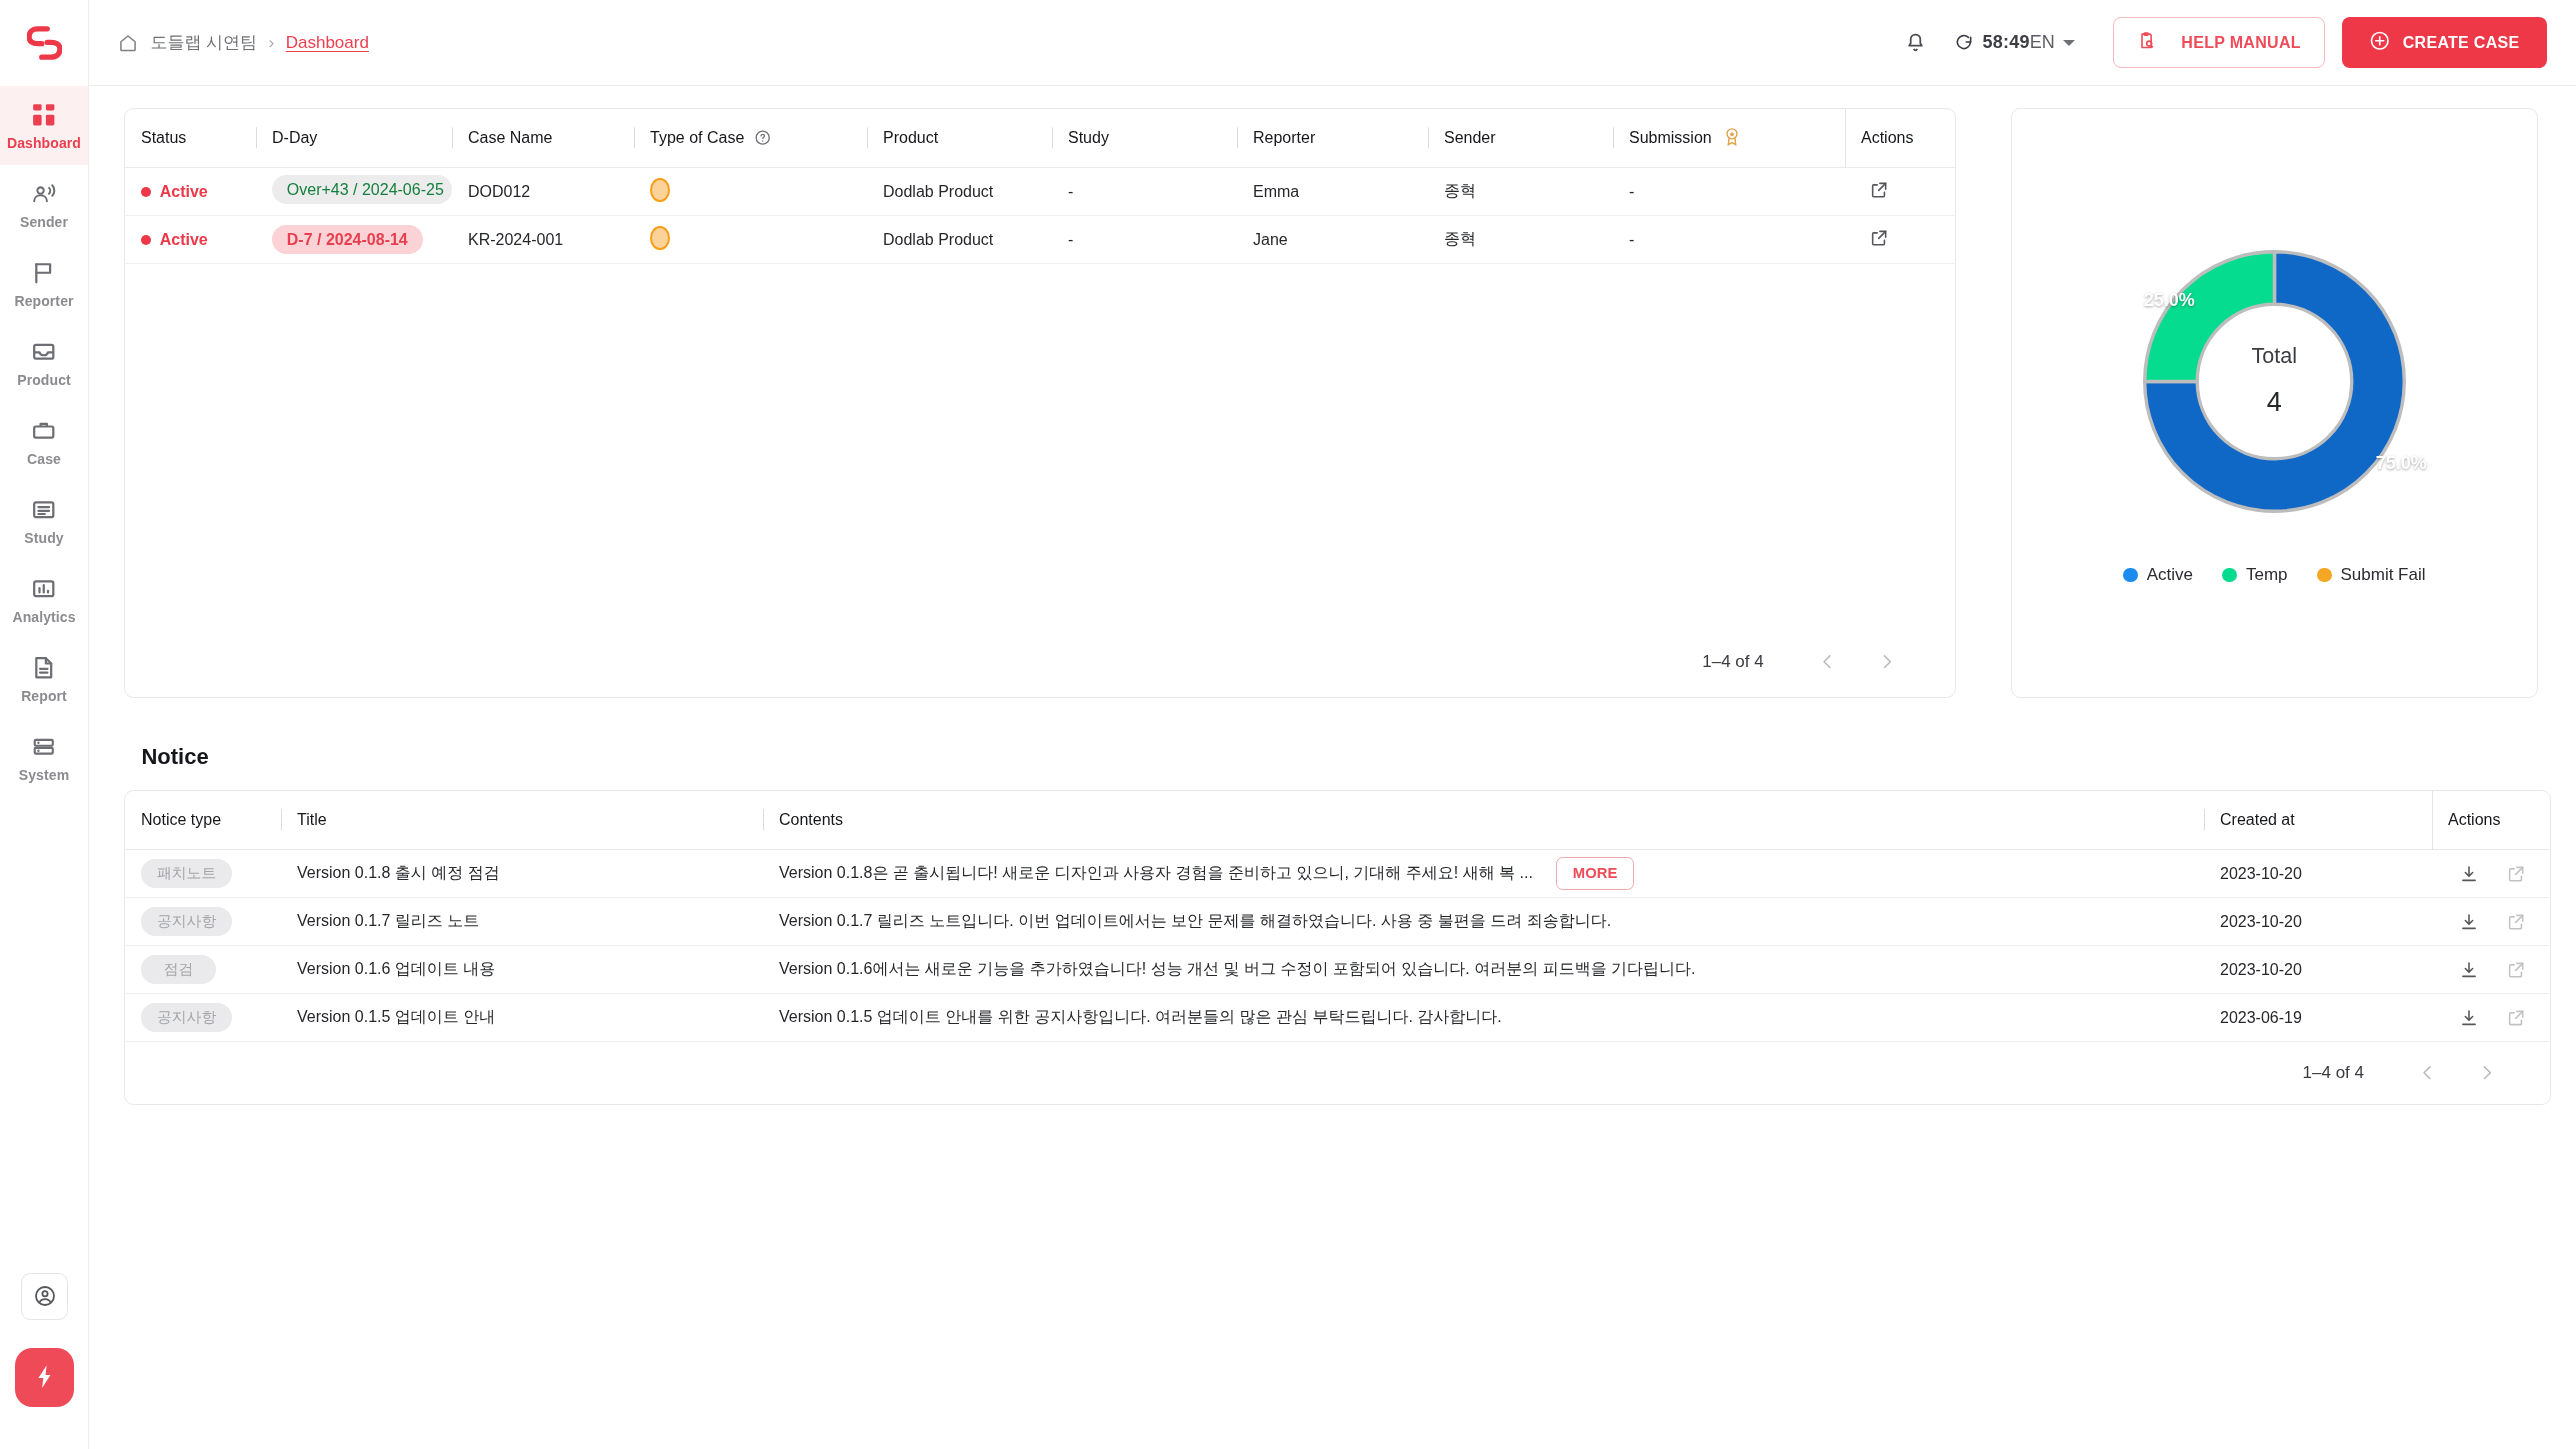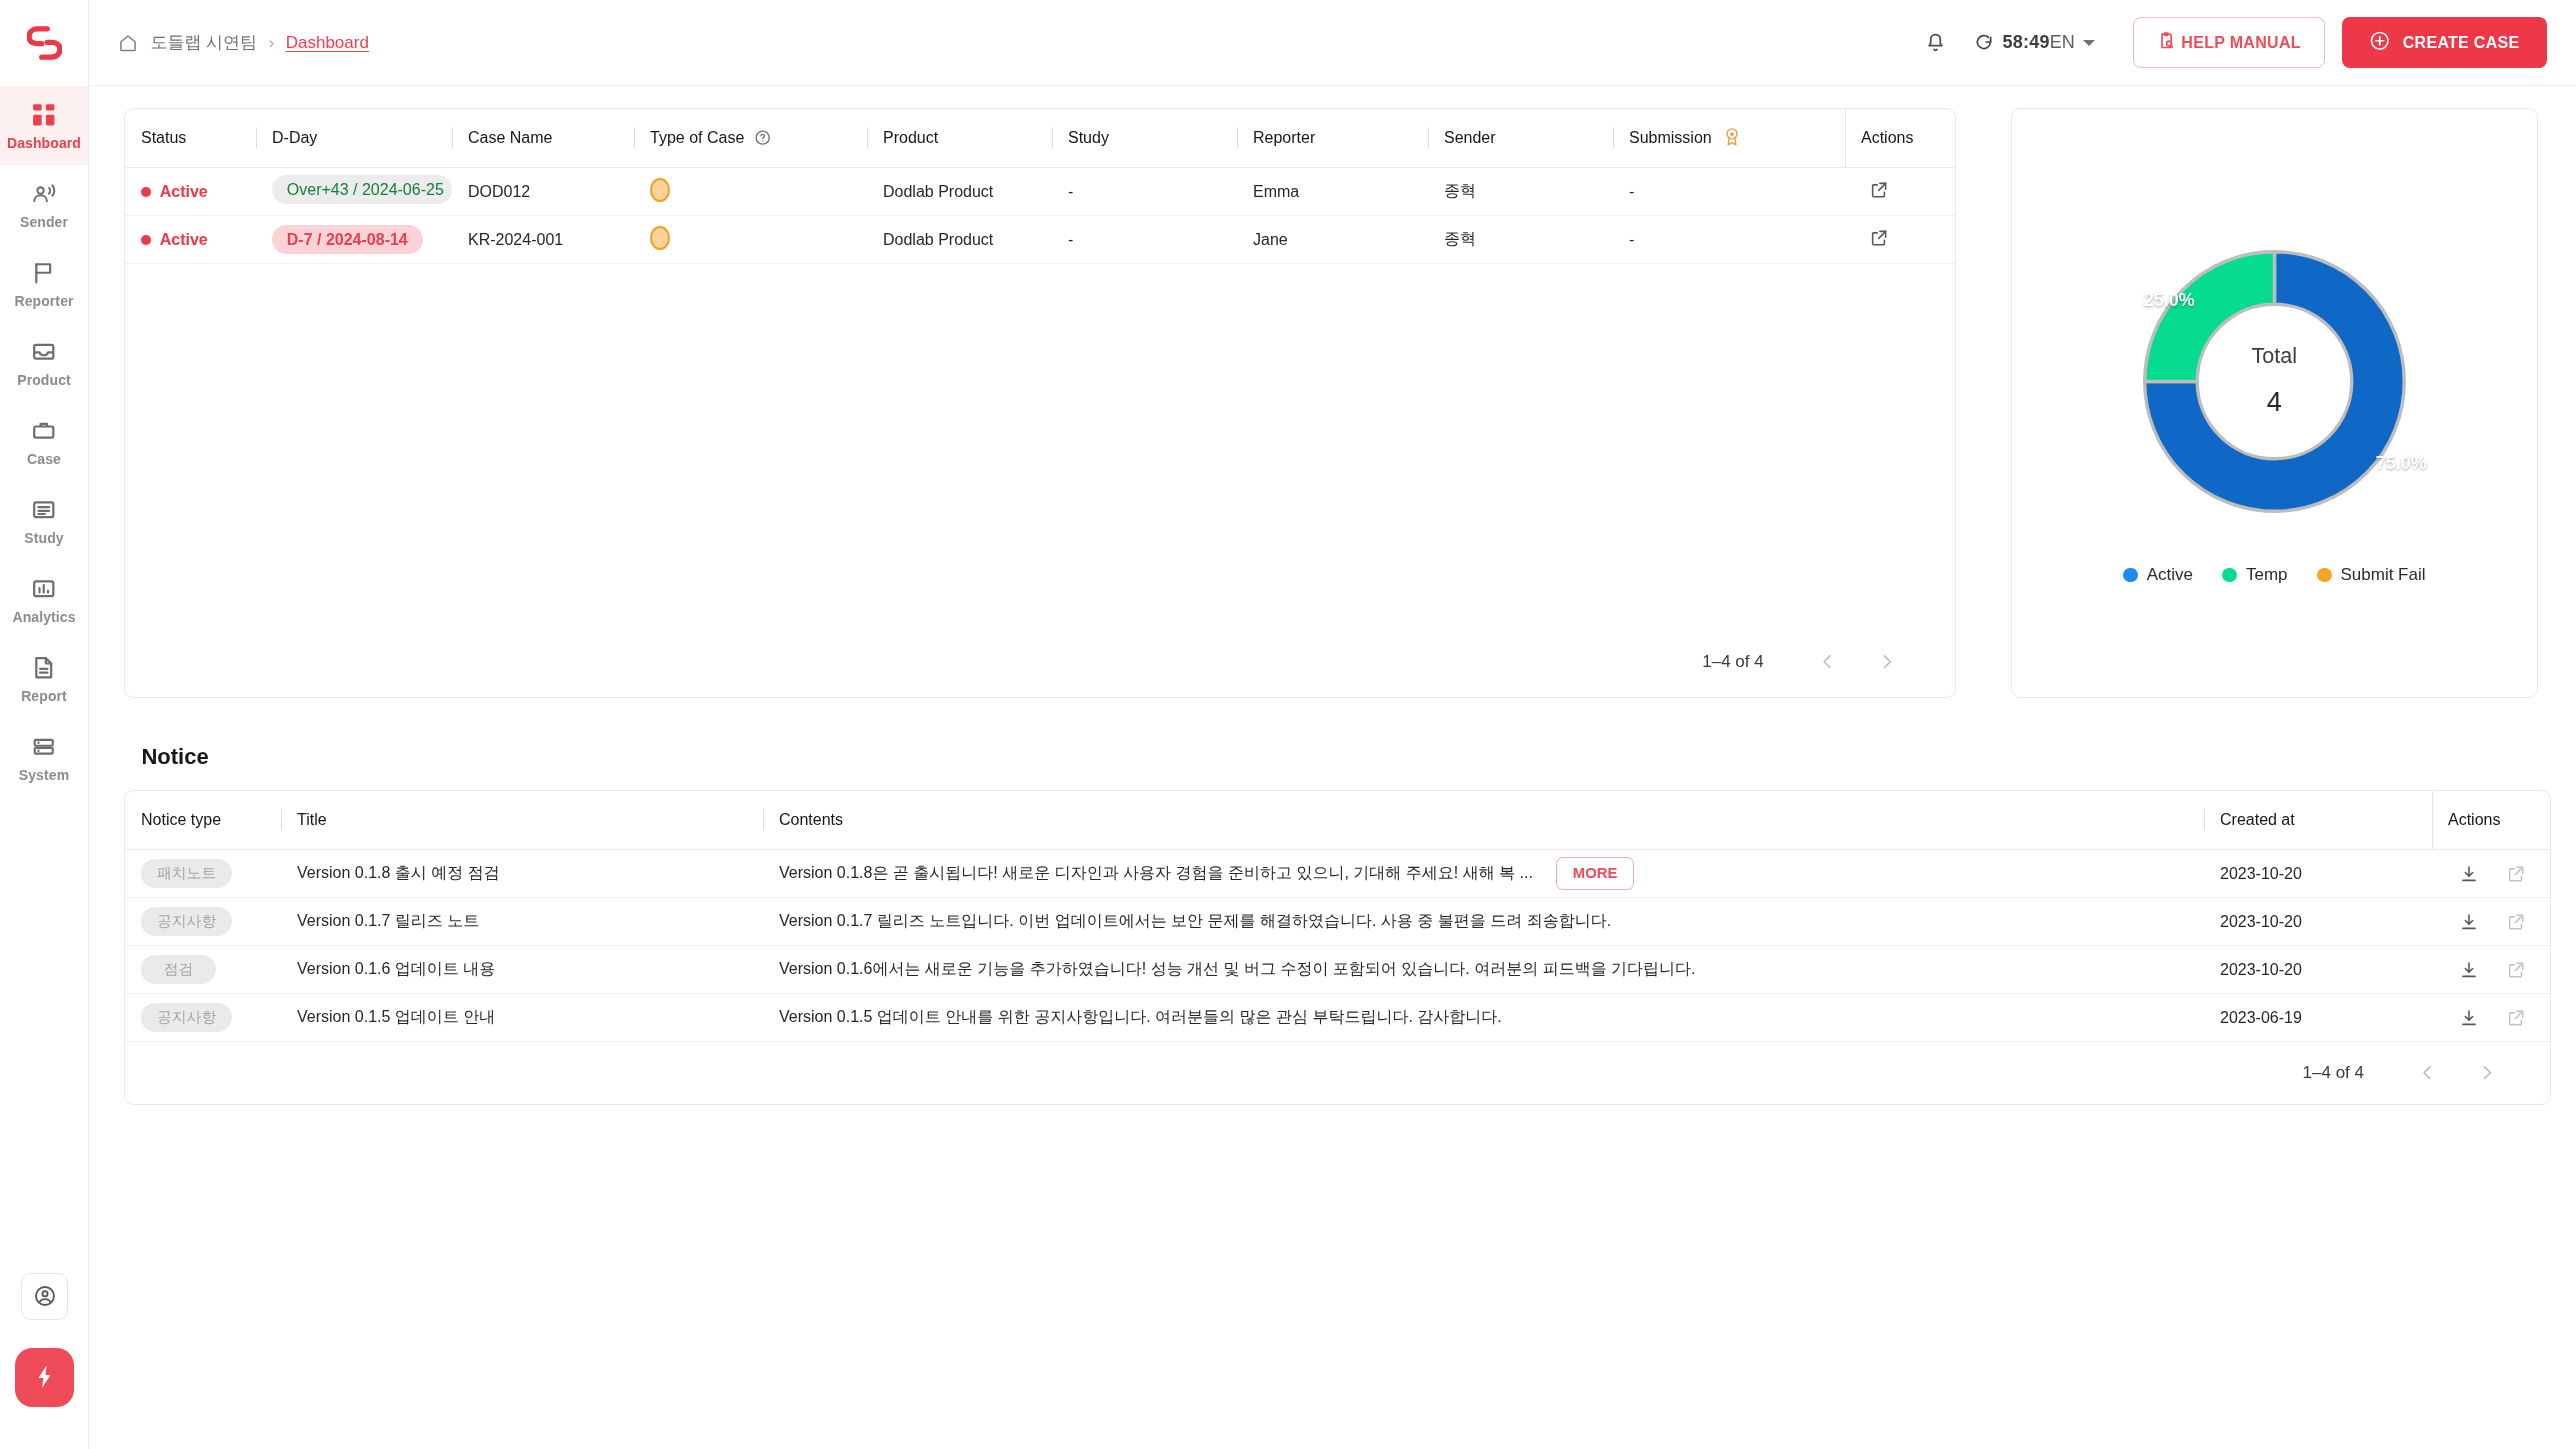--- a/index.html
+++ b/index.html
@@ -66,21 +66,21 @@
   .bell { width: 38px; height: 38px; display: flex; align-items: center; justify-content: center; cursor: pointer; margin-right: 19px; }
   .timer { display: flex; align-items: center; gap: 8.7px; cursor: pointer; }
   .timer-txt { font-size: 18px; font-weight: 700; color: #3d3e43; letter-spacing: 0.2px; }
   .lang { display: flex; align-items: center; gap: 8.7px; margin-right: 38px; cursor: pointer; }
   .lang-txt { font-size: 18px; color: #5c5d62; }
   .caret { width: 0; height: 0; border-left: 6px solid transparent; border-right: 6px solid transparent; border-top: 6.7px solid #6f7075; }
 
   .btn-help {
     height: 51px; border: 1.3px solid #f6b8bd; border-radius: 8px; background: #fff;
     color: #ef4b58; font-size: 16px; font-weight: 700; letter-spacing: 0.3px;
-    display: flex; align-items: center; gap: 4px; padding: 0 23px; cursor: pointer; margin-right: 17.4px;
+    display: flex; align-items: center; gap: 24px; padding: 0 23px; cursor: pointer; margin-right: 17.4px;
   }
   .btn-create {
     height: 51px; border: none; border-radius: 8px; background: #ee3747;
     color: #fff; font-size: 16px; font-weight: 700; letter-spacing: 0.3px;
     display: flex; align-items: center; gap: 12px; padding: 15px 27px; cursor: pointer;
   }
 
   .content { flex: 1 1 auto; overflow: hidden; padding: 0 38px 0 35px; background: #fff; }
 
   .sec-title { font-size: 22px; font-weight: 700; color: #16171b; margin: 31px 0 0 17.4px; }

